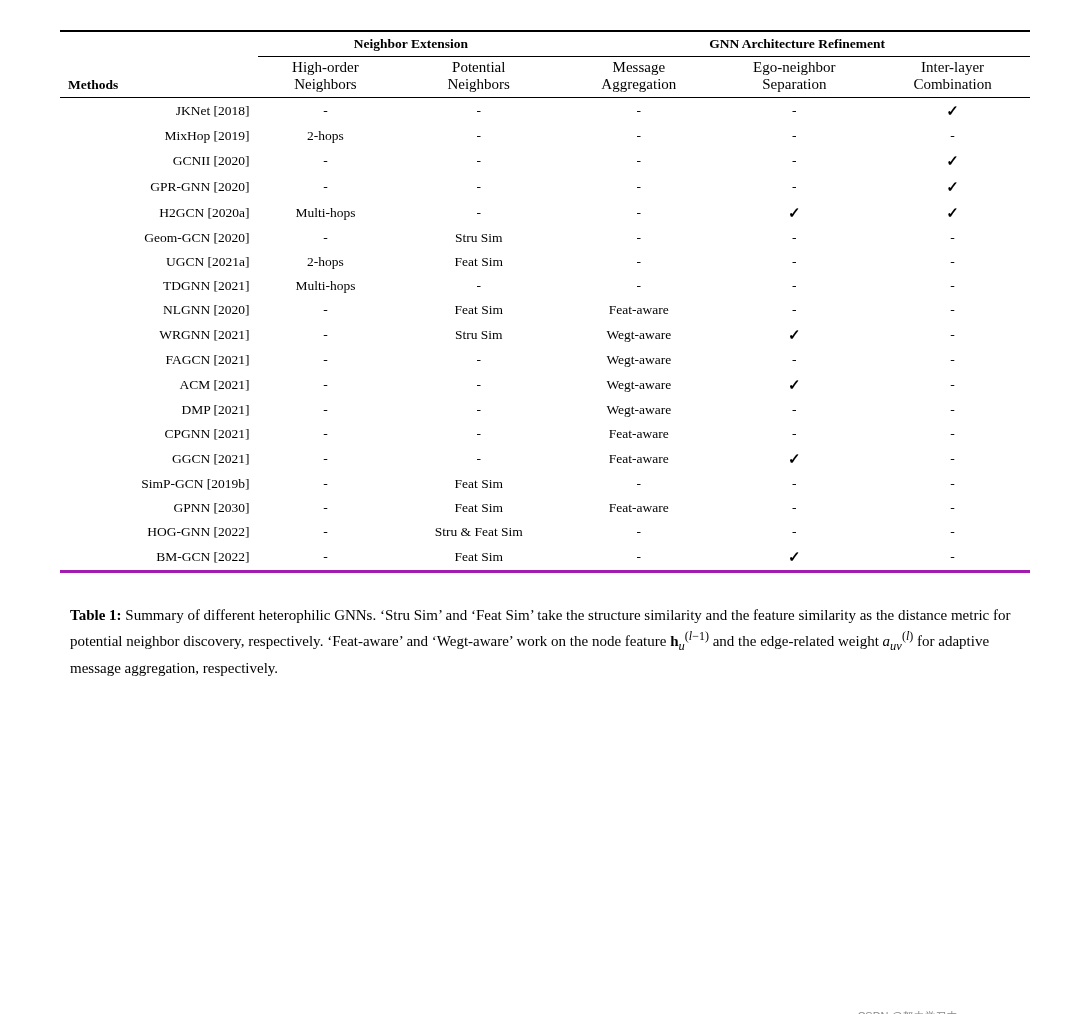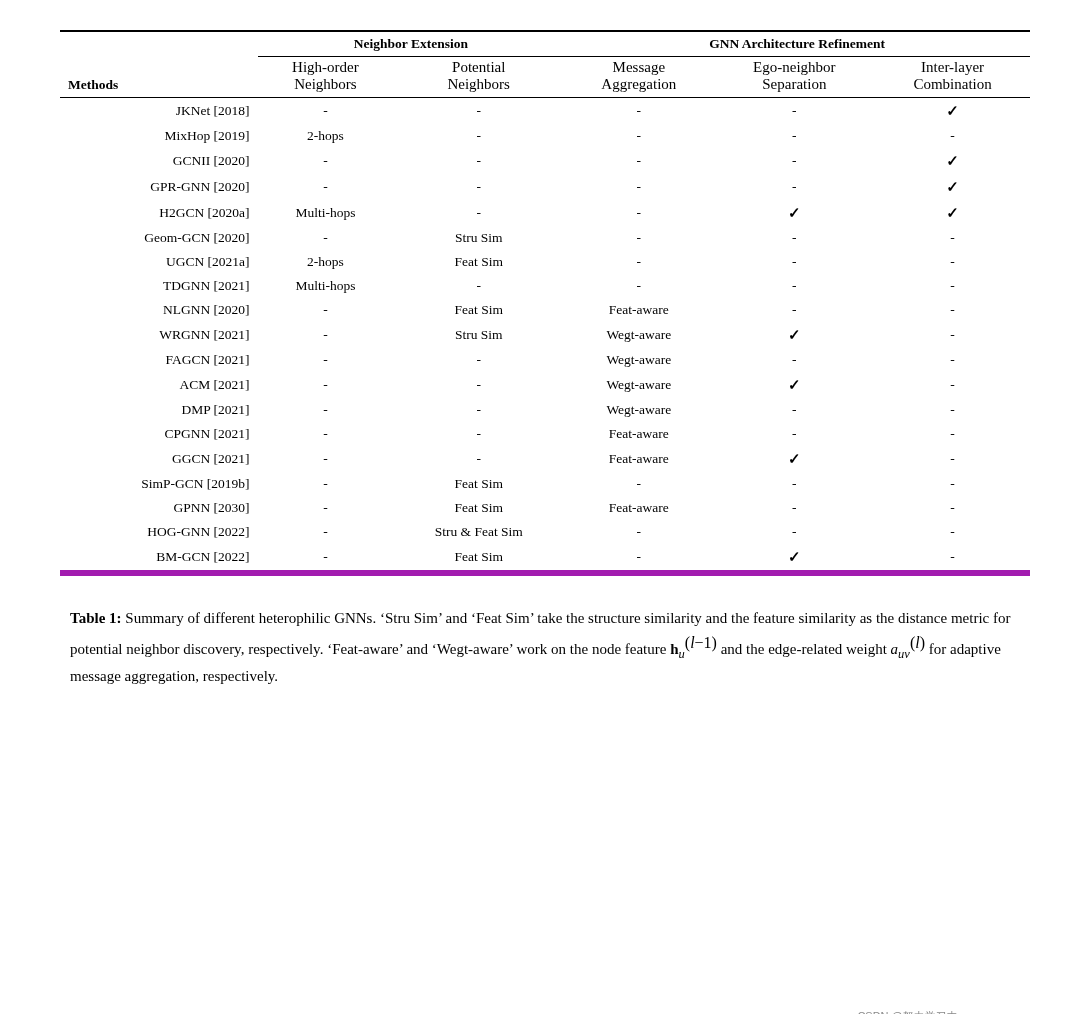--- a/index.html
+++ b/index.html
@@ -30,21 +30,21 @@
       text-align: right;
       padding-left: 4px;
     }
     .top-border {
       border-top: 2px solid #000;
     }
     .header-bottom-border {
       border-bottom: 1.5px solid #000;
     }
     .bottom-border {
-      border-bottom: 6px solid #a21caf;
+      border-bottom: 3px solid #a21caf;
     }
     .sub-header th {
       font-weight: normal;
       font-size: 15px;
       padding-top: 2px;
       padding-bottom: 4px;
     }
     .methods-label {
       font-weight: bold;
       text-align: left;
@@ -73,21 +73,21 @@
       right: 60px;
       font-size: 11px;
       color: #888;
       font-family: Arial, sans-serif;
     }
     .page-wrapper {
       position: relative;
       min-height: 1014px;
     }
     sup {
-      font-size: 16px;
+      font-size: 12px;
     }
   </style>
 </head>
 <body>
 
 <div class="page-wrapper">
   <div class="table-container">
     <table>
       <thead>
 

